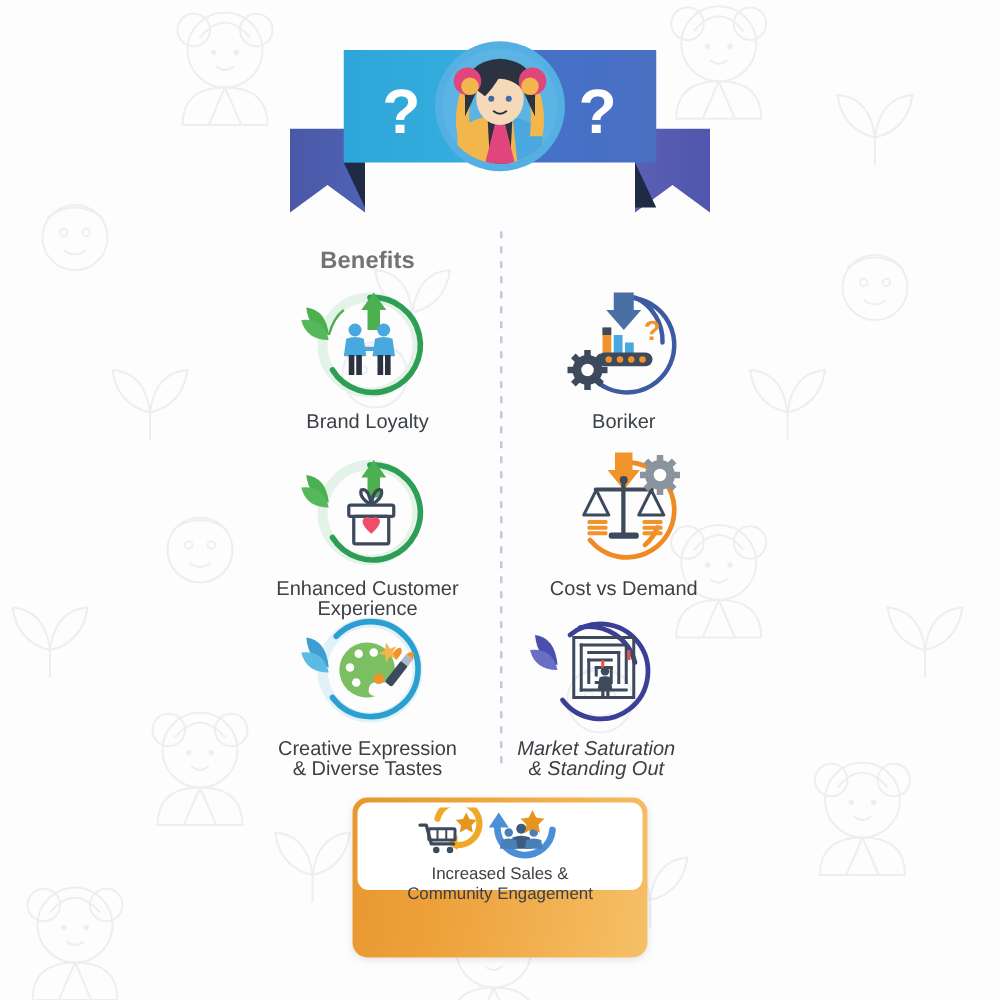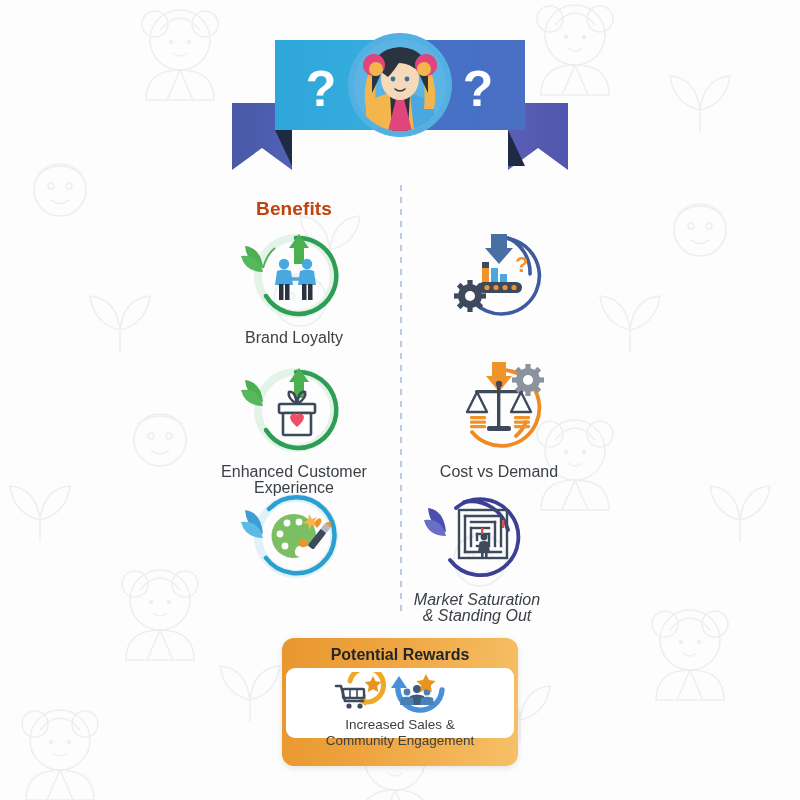--- a/index.html
+++ b/index.html
@@ -32,21 +32,21 @@
   .ribbon-svg { display: block; }
 
   
   .col-header {
     position: absolute;
     top: 198px;
     width: 200px;
     text-align: center;
     font-size: 19px;
     font-weight: bold;
-    color: #c2410c;
+    color: #737373;
     letter-spacing: .1px;
   }
   #hdr-benefits { left: 194px; }
   #hdr-challenges { left: 399px; }
 
   
   #divider {
     position: absolute;
     left: 400px; top: 185px;
     width: 2px; height: 432px;
@@ -309,20 +309,21 @@
         <circle cx="64" cy="55" r="4.2" fill="#f0932b"></circle>
         <path d="M74 36 q6 -8 8 -5 q2 3 -4 9 z" fill="#f0932b"></path>
         <path d="M70 26 l3 5 l5 -2 l-3 5 l3 5 l-5 -2 l-3 5 l-1 -6 l-5 -1 l5 -3 z" fill="#f2b64c"></path>
         <g transform="rotate(38 78 52)">
           <rect x="74" y="40" width="7" height="22" rx="2" fill="#3d4a5c"></rect>
           <rect x="74" y="34" width="7" height="7" fill="#b0bac6"></rect>
           <path d="M74 34 q3.5 -9 7 0 z" fill="#f0932b"></path>
         </g>
       </svg>
     </div>
+    <div class="item-label">Creative Expression<br>&amp; Diverse Tastes</div>
   </div>
 
   <div class="item" id="item-c0">
     <div class="icon-wrap">
       <svg width="110" height="100" viewBox="0 0 110 100">
         <path d="M55 12 A38 38 0 1 1 28 74" fill="none" stroke="#3c5ba0" stroke-width="3.6" stroke-linecap="round"></path>
         <path d="M64 12 A38 38 0 0 1 86 48" fill="none" stroke="#3c5ba0" stroke-width="3.6" stroke-linecap="round"></path>
         <path d="M47 8 L63 8 L63 22 L69 22 L55 38 L41 22 L47 22 Z" fill="#4a6fa5"></path>
         <g>
           <rect x="38" y="36" width="7" height="22" fill="#f0932b"></rect>
@@ -345,20 +346,21 @@
             <rect x="-16" y="-2.6" width="6" height="5.2"></rect>
             <rect x="10" y="-2.6" width="6" height="5.2"></rect>
             <rect x="-2.6" y="-16" width="5.2" height="6" transform="rotate(45)"></rect>
             <rect x="-2.6" y="10" width="5.2" height="6" transform="rotate(45)"></rect>
             <rect x="-16" y="-2.6" width="6" height="5.2" transform="rotate(45)"></rect>
             <rect x="10" y="-2.6" width="6" height="5.2" transform="rotate(45)"></rect>
           </g>
         </g>
       </svg>
     </div>
+    <div class="item-label">Boriker</div>
   </div>
 
   <div class="item" id="item-c1">
     <div class="icon-wrap">
       <svg width="110" height="100" viewBox="0 0 110 100">
         <path d="M55 10 A38 38 0 1 1 28 72" fill="none" stroke="#ef8b22" stroke-width="3.8" stroke-linecap="round"></path>
         <path d="M82 62 A38 38 0 0 1 72 76" fill="none" stroke="#ef8b22" stroke-width="3.8" stroke-linecap="round"></path>
         <path d="M48 2 L62 2 L62 16 L68 16 L55 32 L42 16 L48 16 Z" fill="#f0932b"></path>
         <g>
           <rect x="53" y="24" width="3.4" height="44" fill="#3d4a5c"></rect>
@@ -426,21 +428,20 @@
           <path d="M57.5 54 q4.5 -2 9 0 l1.4 10 -11.8 0 z" fill="#3d4a5c"></path>
           <rect x="59" y="63" width="2.6" height="8" fill="#3d4a5c"></rect>
           <rect x="63" y="63" width="2.6" height="8" fill="#3d4a5c"></rect>
         </g>
       </svg>
     </div>
     <div class="item-label">Market Saturation<br>&amp; Standing Out</div>
   </div>
 
   <div id="reward-box">
-    <div id="reward-title">Potential Rewards</div>
     <div id="reward-inner">
       <div id="reward-icons">
         <svg width="160" height="44" viewBox="0 0 160 44">
 
           <g>
             <path d="M46 30 A17 17 0 1 0 30 9" fill="none" stroke="#f0a828" stroke-width="5" stroke-linecap="round"></path>
             <path d="M46 22 L46 34 L38 29 Z" fill="#f0a828"></path>
             <path d="M16 14 L21 14 L25 29 L43 29" fill="none" stroke="#3d4a5c" stroke-width="2.6" stroke-linecap="round" stroke-linejoin="round"></path>
             <rect x="23" y="17" width="21" height="9" rx="1" fill="none" stroke="#3d4a5c" stroke-width="2.4"></rect>
             <path d="M30 17 L30 26 M37 17 L37 26" stroke="#3d4a5c" stroke-width="1.6"></path>

